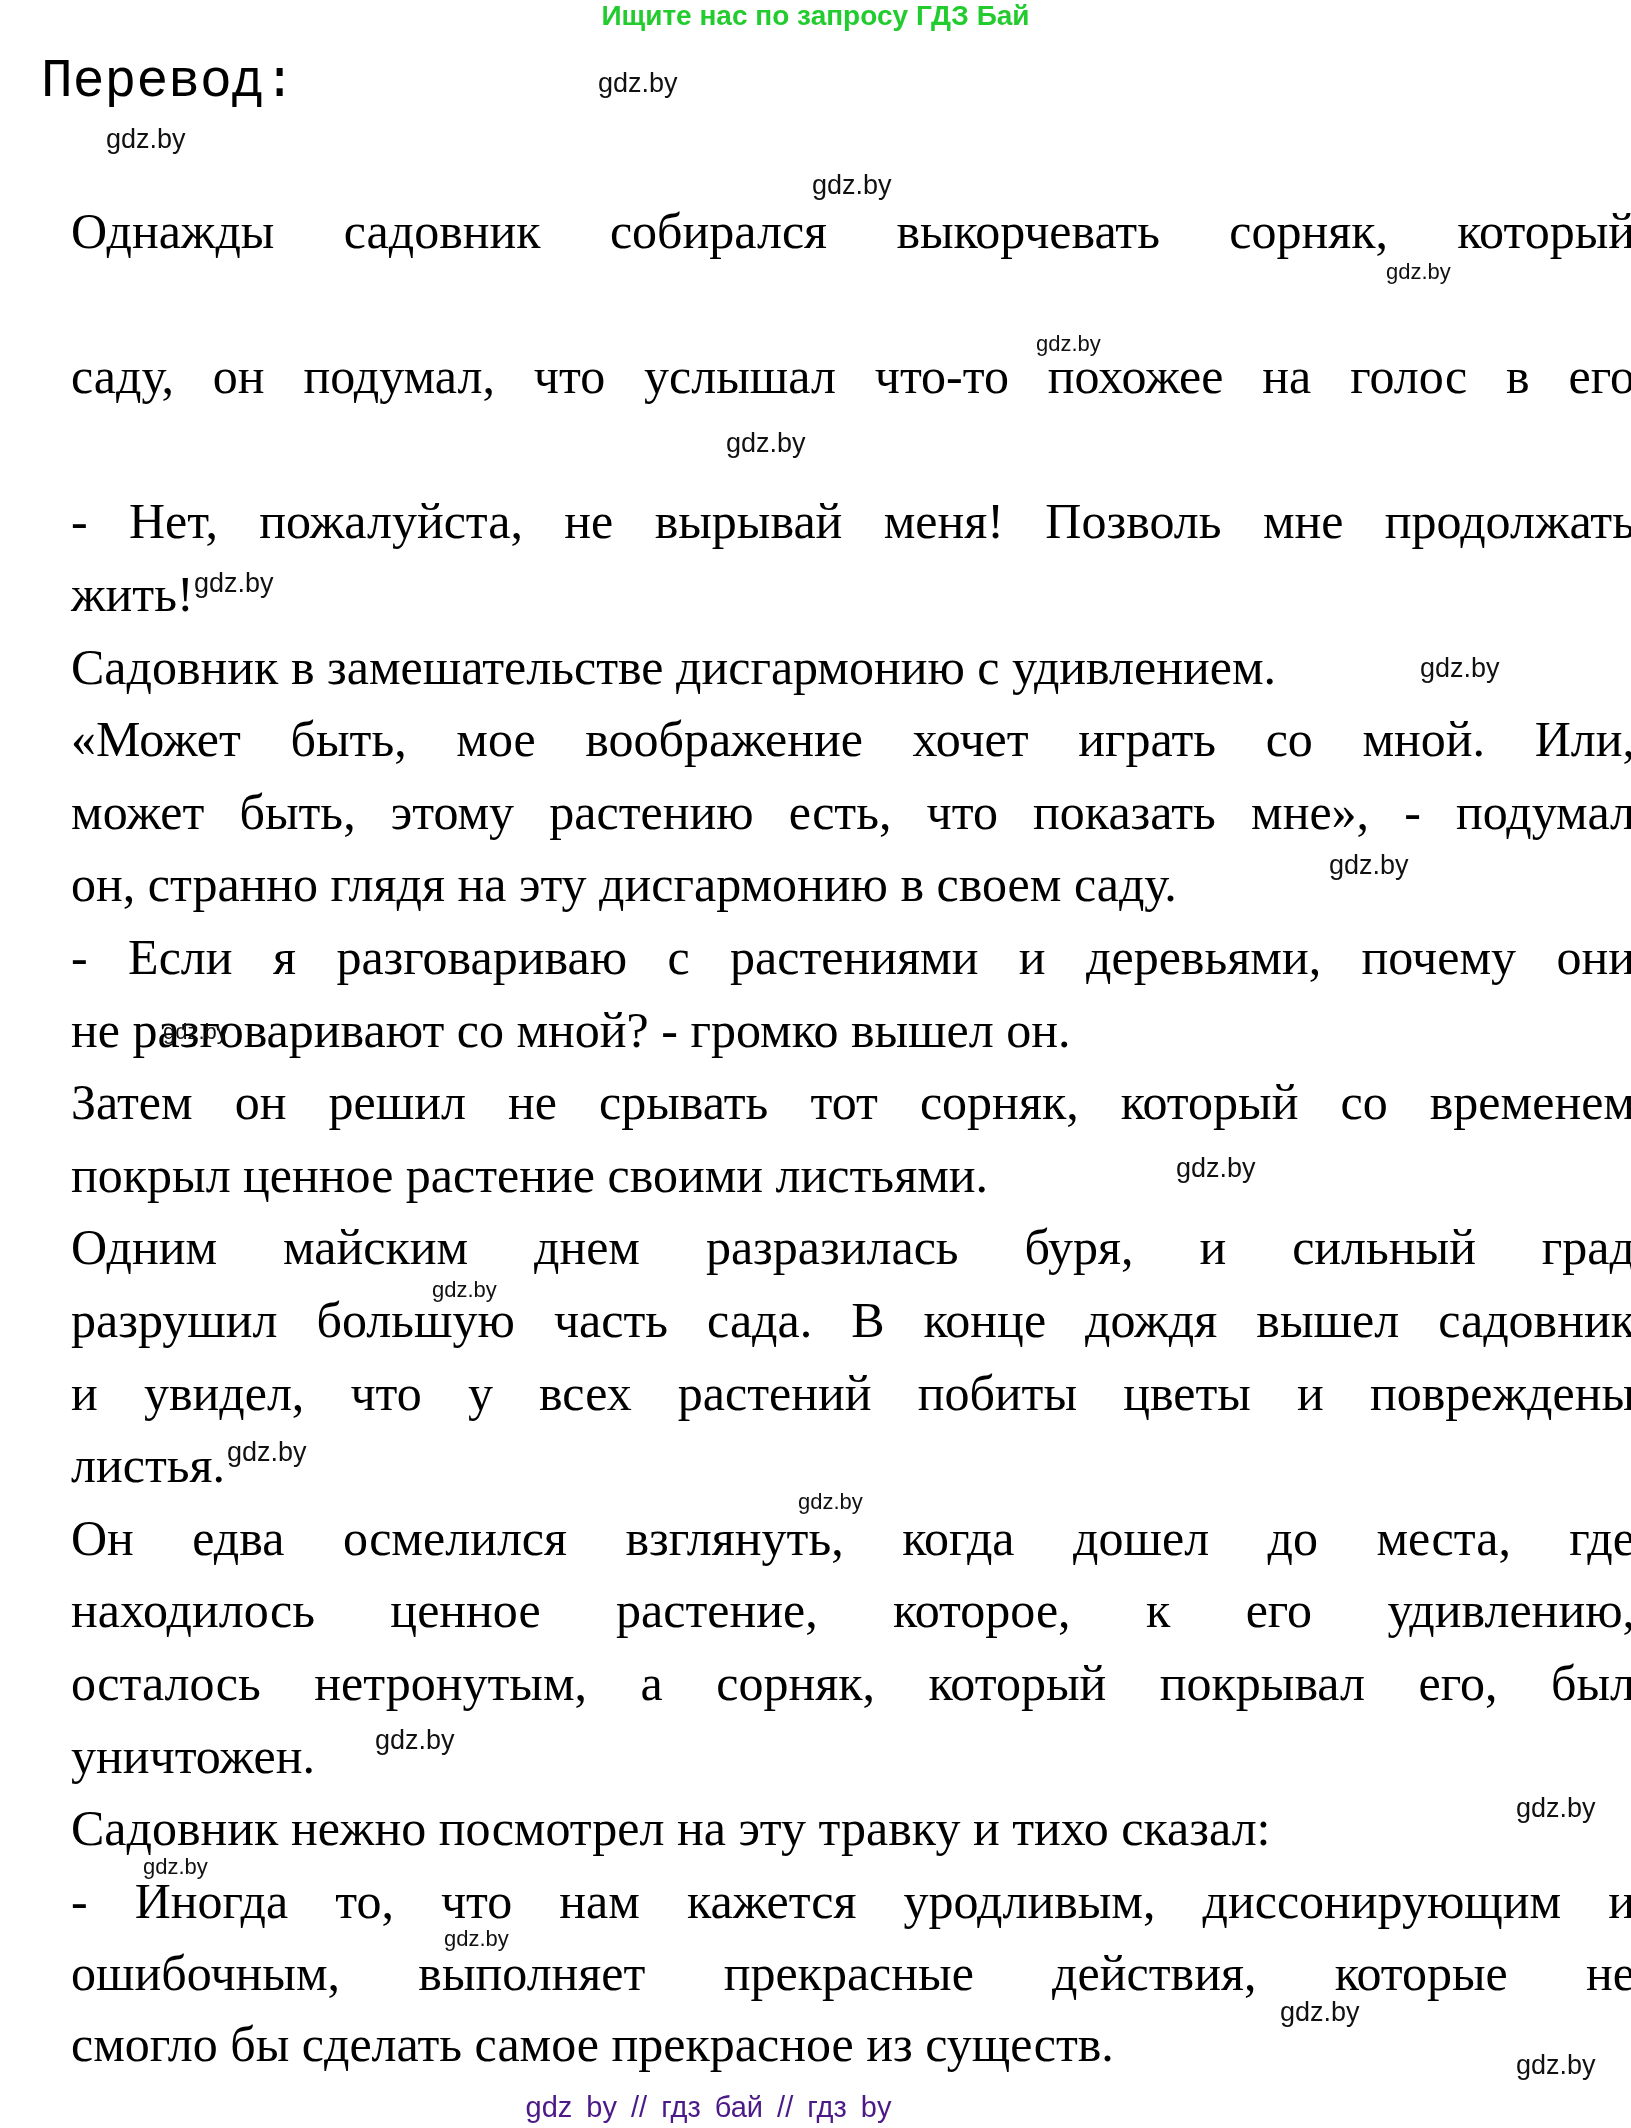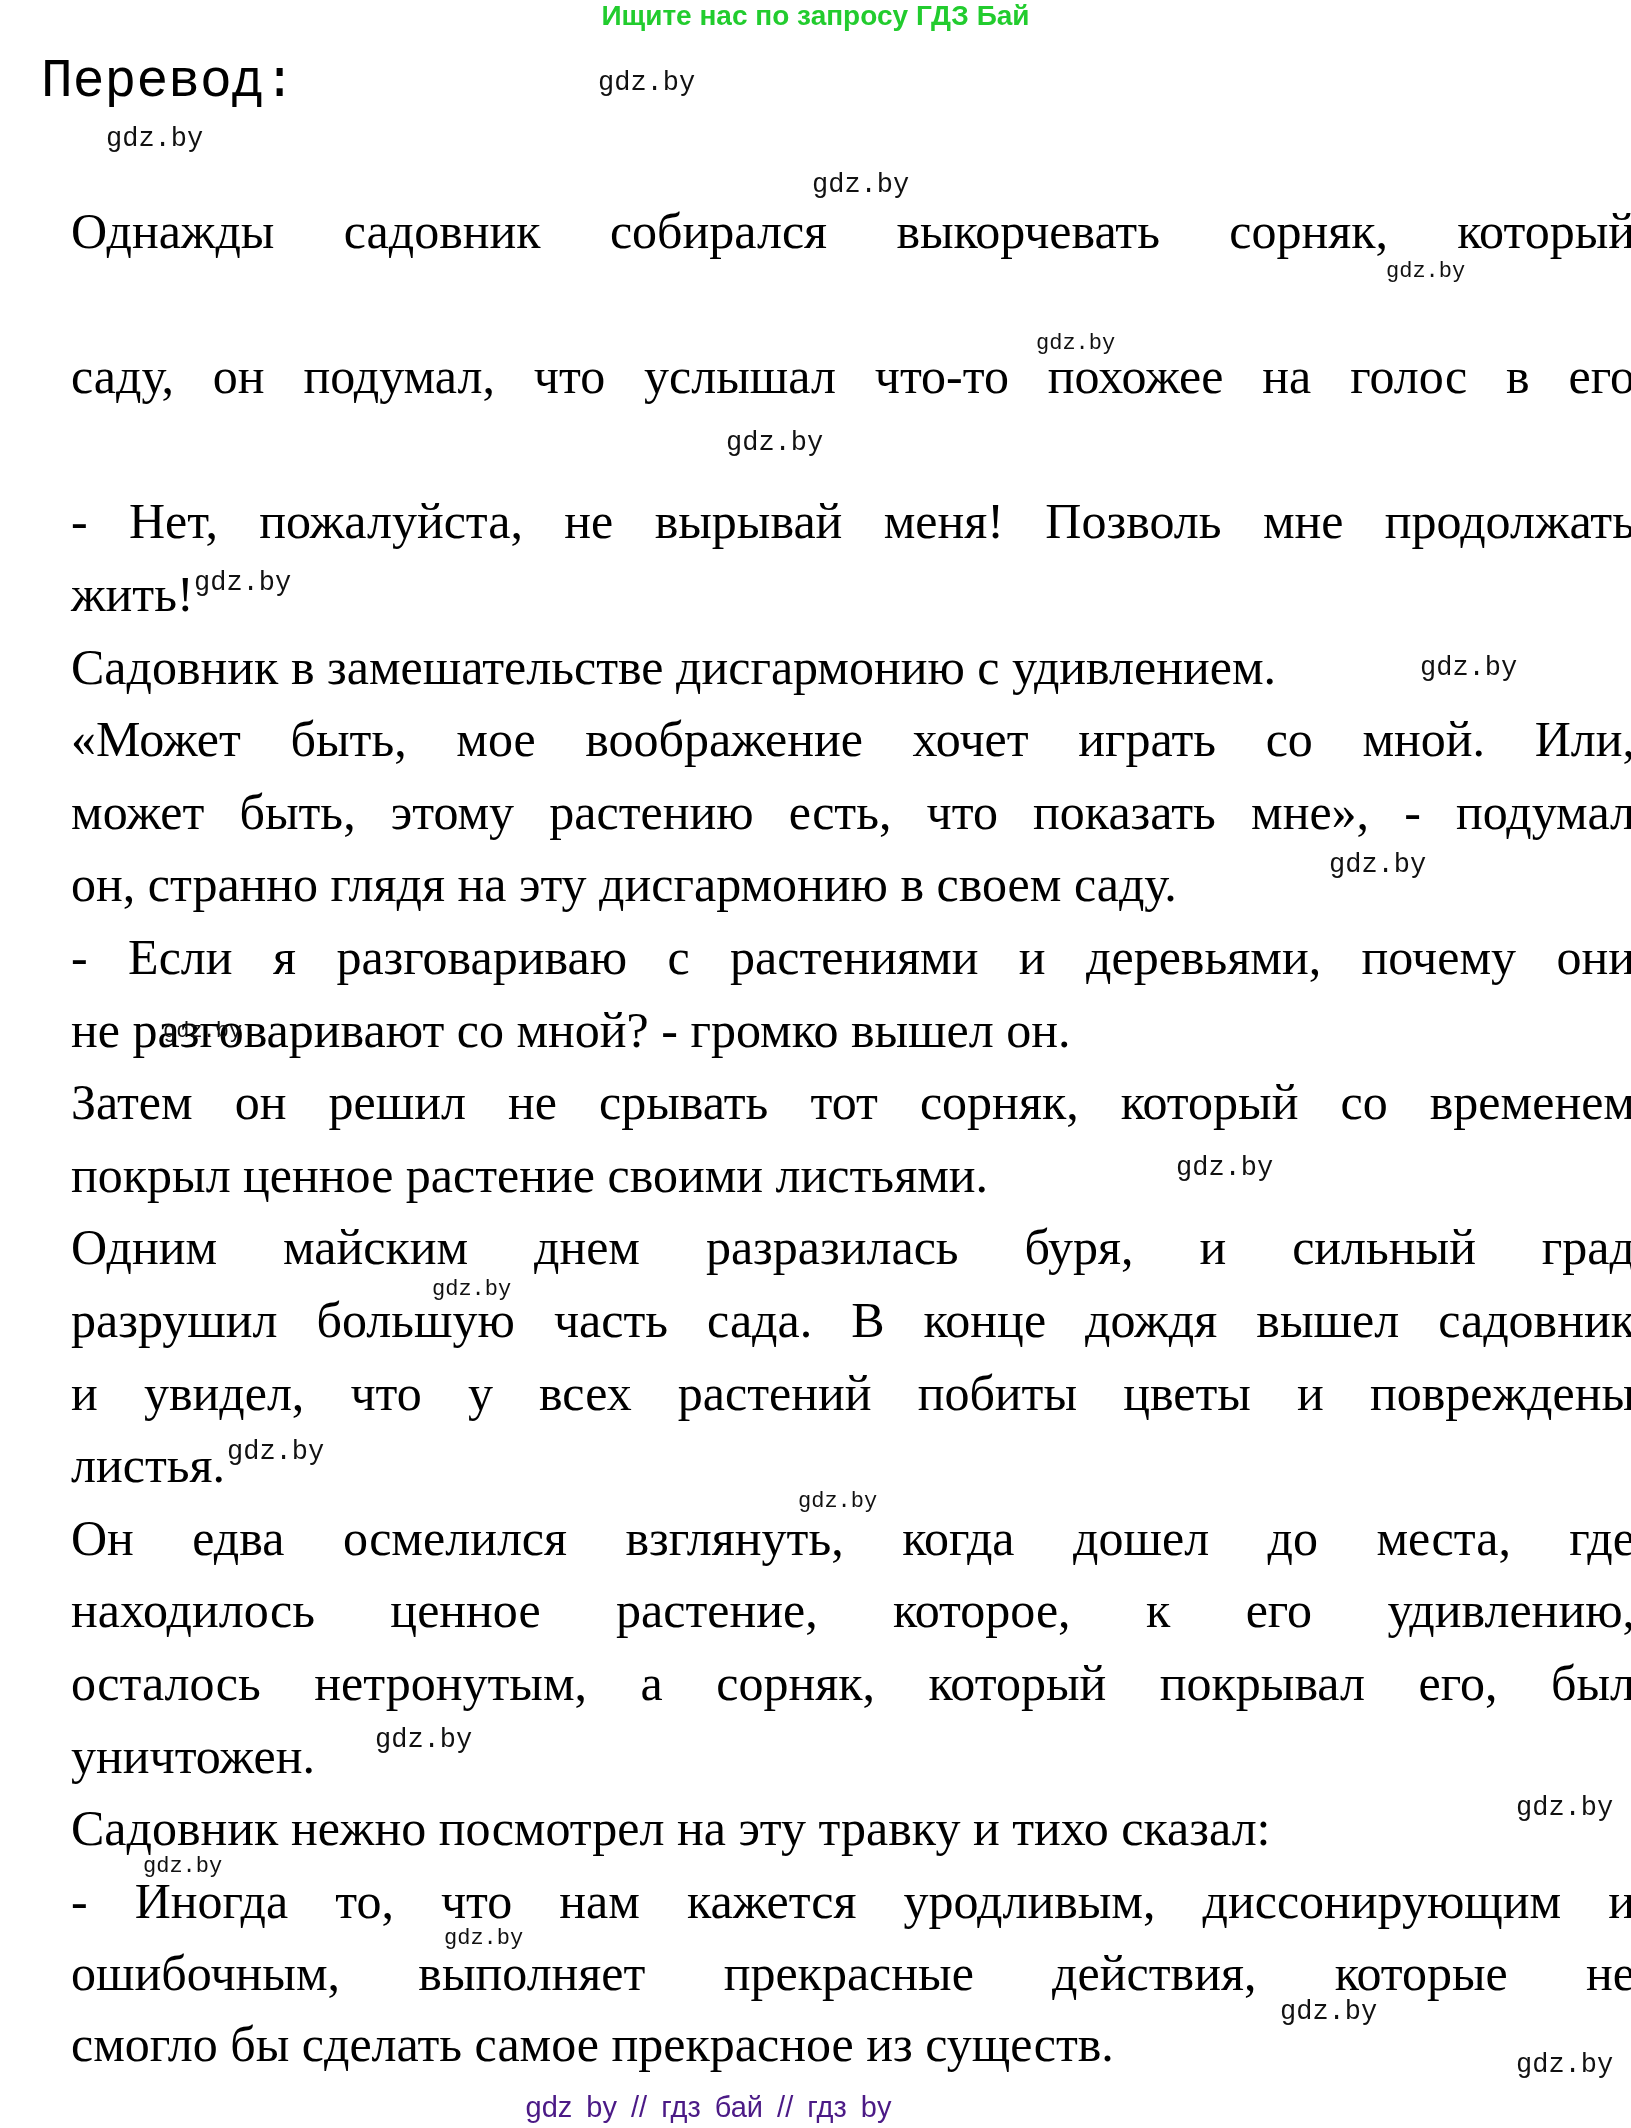--- a/index.html
+++ b/index.html
@@ -15,21 +15,21 @@
     position:absolute; left:41px; top:52px;
     font-family:Liberation Mono, monospace; font-size:53px; line-height:60px; color:#000;
   }
   .line {
     position:absolute; left:35px; width:1564px;
     font-family:"Liberation Serif", serif; font-size:50px; line-height:60px; color:#000;
     white-space:nowrap; text-align:left;margin-left:36px;
   }
   .line.full { text-align:justify; text-align-last:justify; white-space:normal; height:60px; overflow:hidden; }
   .wm {
-    position:absolute; font-family:Liberation Mono, monospace; color:#111;
+    position:absolute; font-family:Liberation Sans, sans-serif; color:#111;
     font-size:27px; line-height:30px; white-space:nowrap;
   }
   .wm.small { font-size:22px; line-height:26px; }
   .footer {
     position:absolute; top:2090px; left:0; width:1417px; text-align:center;
     font-family:"Liberation Sans", sans-serif; font-size:29px; line-height:34px;
     color:#4b1a86; word-spacing:6px;
   }
 </style>
 </head>

